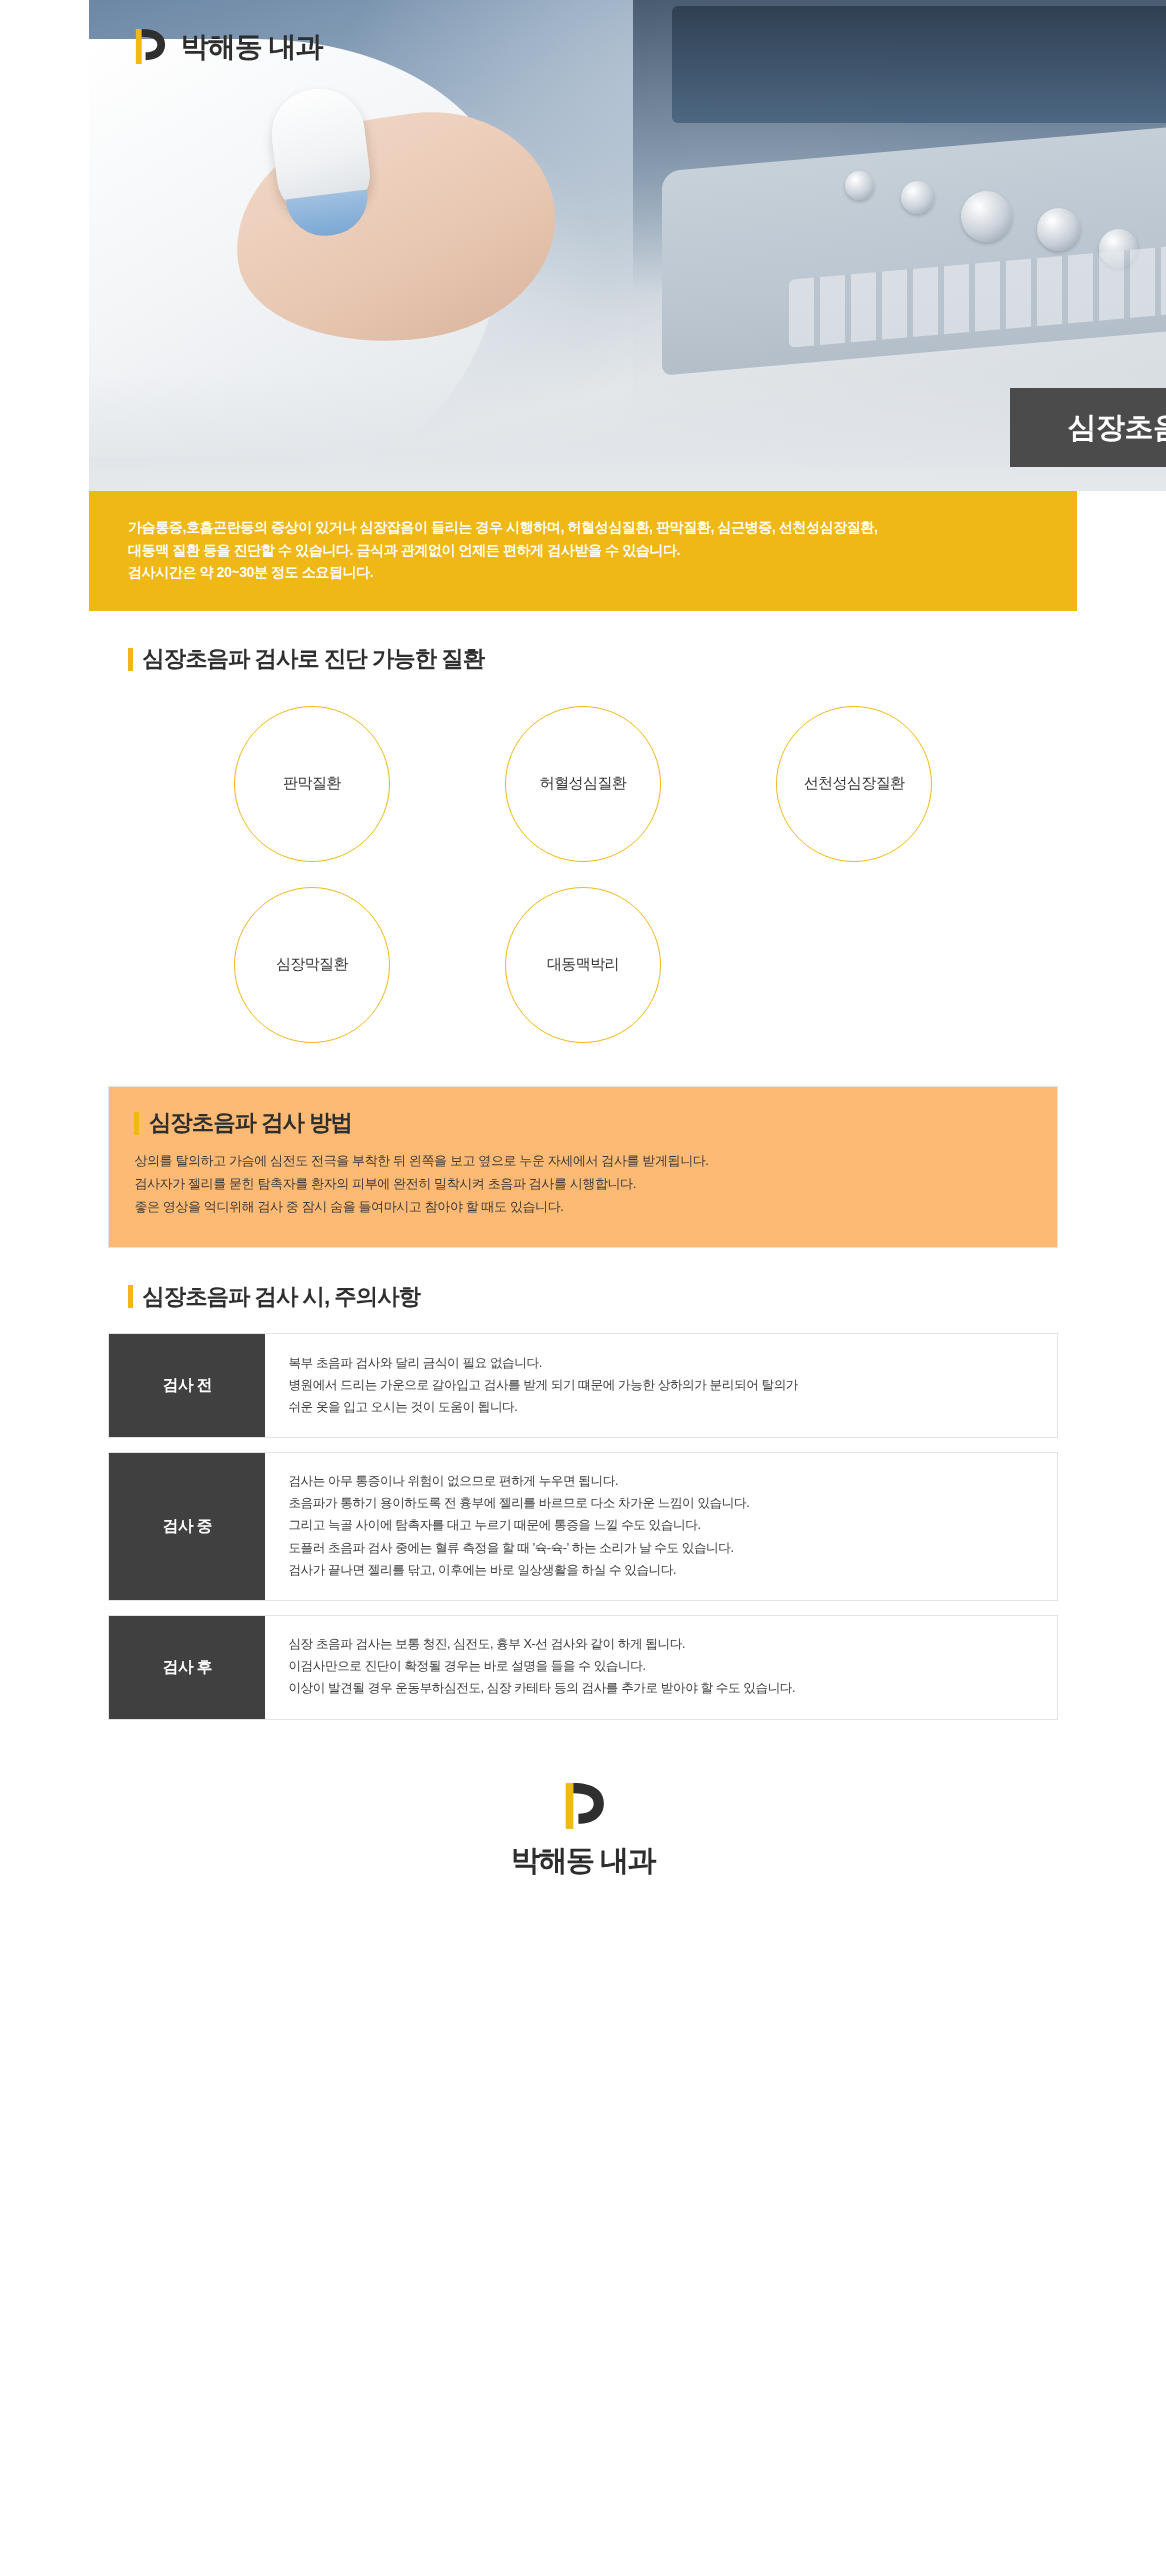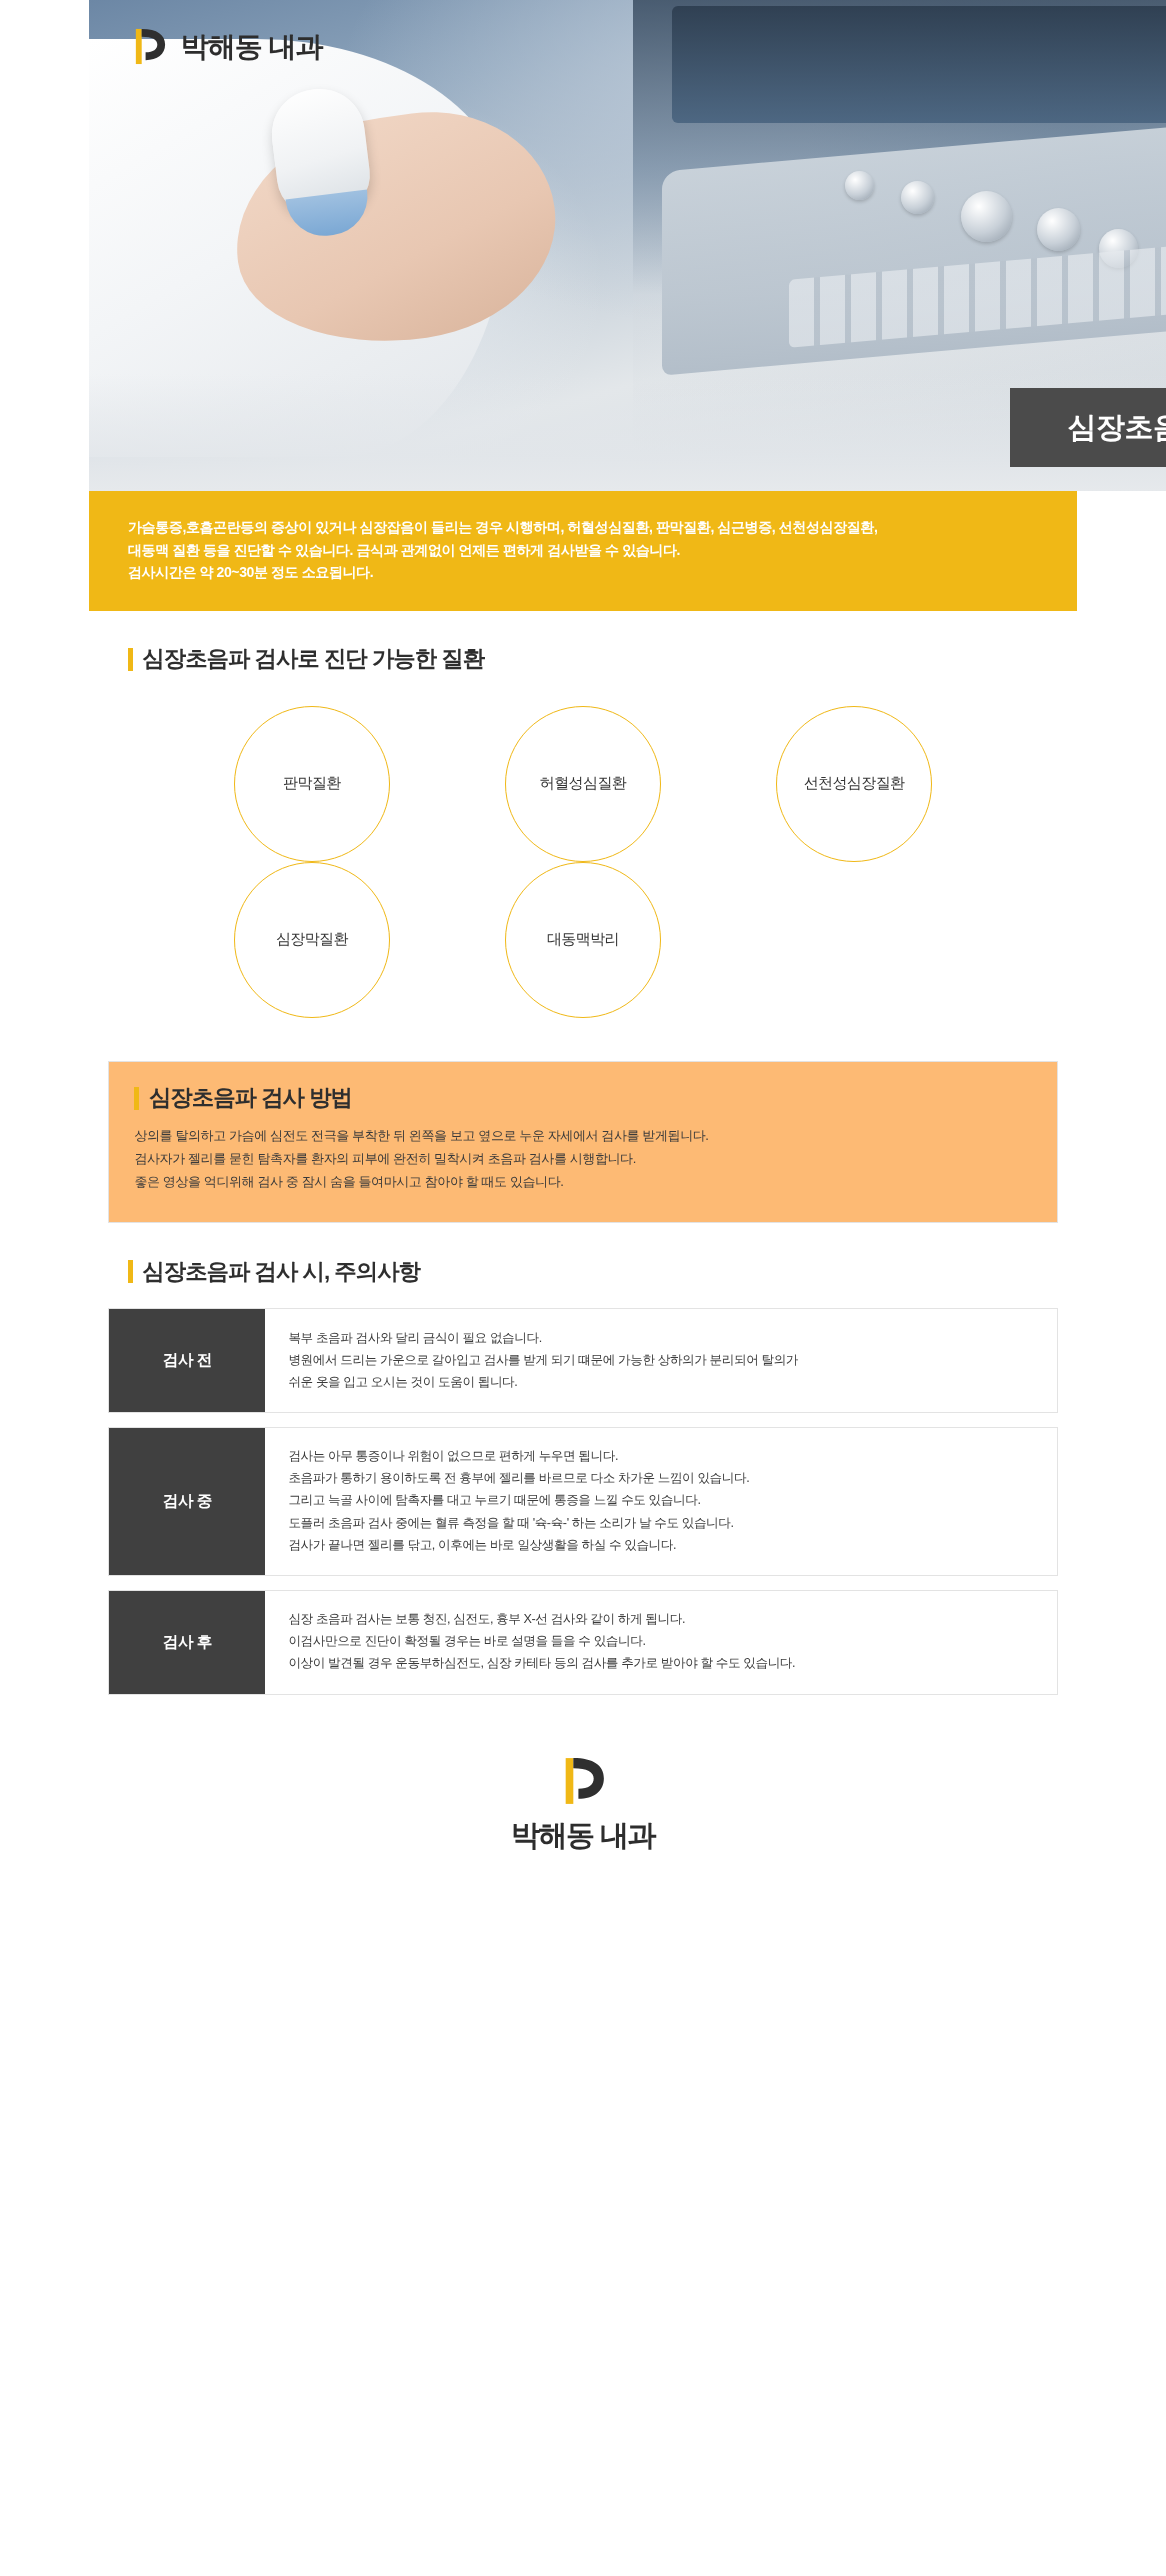--- a/index.html
+++ b/index.html
@@ -191,20 +191,21 @@
     font-weight: bold;
     color: #2e2e2e;
     letter-spacing: -1px;
     line-height: 1;
   }
 
   
   .circle-grid {
     display: grid;
     grid-template-columns: repeat(3, 1fr);
+    row-gap: 25px;
     justify-items: center;
     padding: 9.7px 68px 35px 68px;
   }
   .circle {
     width: 156px;
     height: 156px;
     border-radius: 50%;
     border: 1.9px solid #f0b816;
     display: flex;
     align-items: center;

